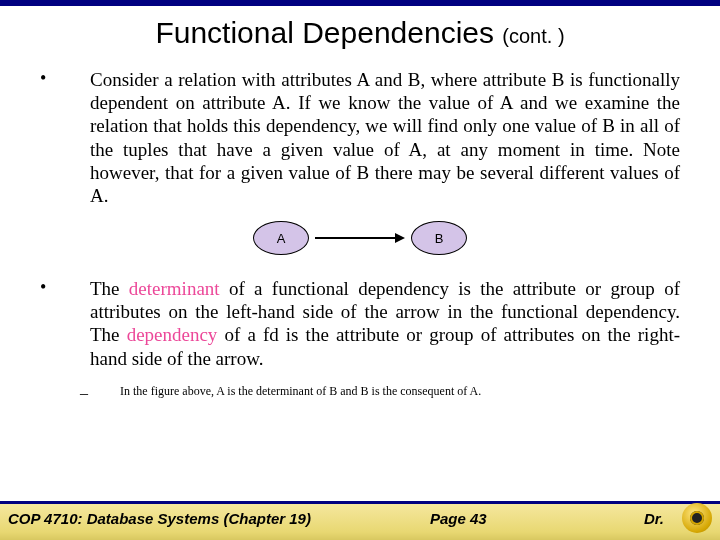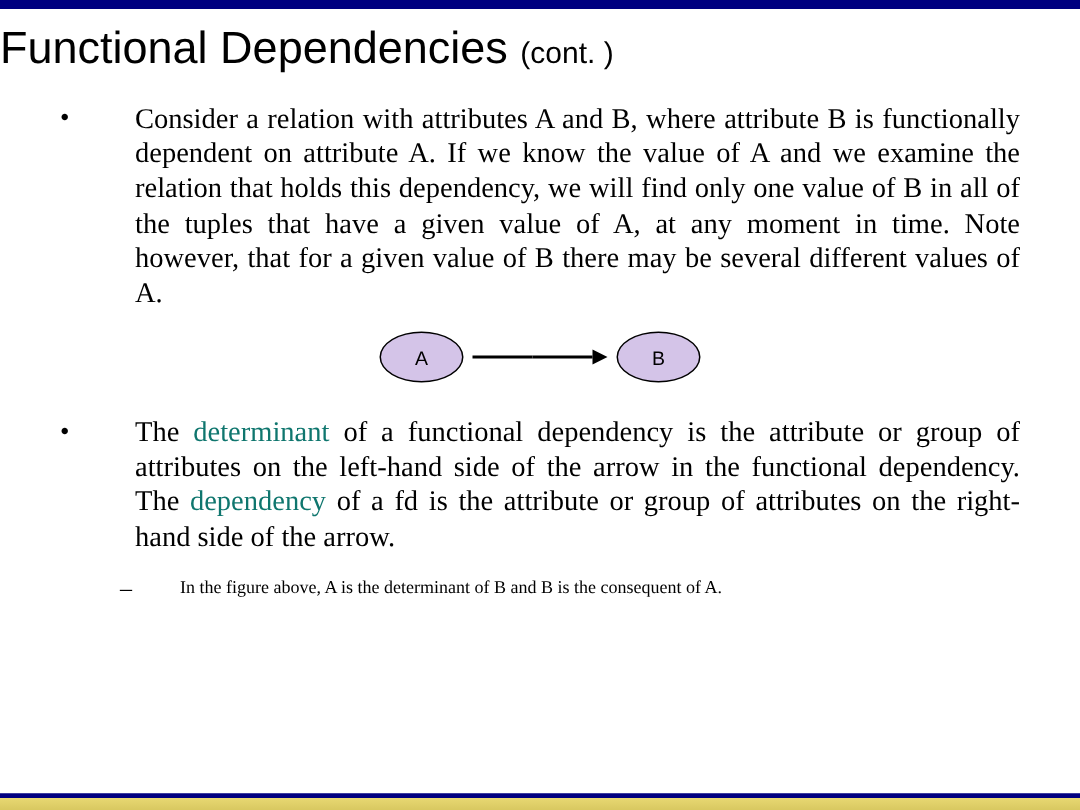--- a/index.html
+++ b/index.html
@@ -10,20 +10,21 @@
     font-family: Arial, Helvetica, sans-serif;
     position: relative;
     overflow: hidden;
   }
   .top-bar {
     height: 6px;
     background: #000080;
     width: 100%;
   }
   .title {
+    text-align: center;
     font-size: 30px;
     font-weight: normal;
     margin-top: 10px;
     margin-bottom: 18px;
     font-family: Arial, sans-serif;
     color: #000;
   }
   .title .cont {
     font-size: 20px;
   }
@@ -40,21 +41,21 @@
     font-size: 18px;
     font-family: "Times New Roman", serif;
   }
   .para {
     font-family: "Times New Roman", serif;
     font-size: 19px;
     line-height: 1.22;
     text-align: justify;
     color: #000;
   }
-  .red { color: #0f766e; }
+  .red { color: #ec4899; }
   .diagram {
     display: flex;
     align-items: center;
     justify-content: center;
     margin: 14px 0 22px 0;
     gap: 0;
   }
   .ellipse {
     width: 56px;
     height: 34px;
@@ -199,14 +200,20 @@
 
   <div class="sub-bullet-row">
     <div class="sub-bullet">–</div>
     <div class="sub-para">In the figure above, A is the determinant of B and B is the consequent of A.</div>
   </div>
 
 </div>
 
 <div class="footer">
   <div class="foot-line"></div>
+  <div class="foot-content">
+    <span class="foot-left">COP 4710: Database Systems  (Chapter 19)</span>
+    <span class="foot-page">Page 43</span>
+    <span class="foot-right">Dr.</span>
+    <div class="logo"></div>
+  </div>
   <div class="foot-bottom"></div>
 </div>
 
 </body></html>

